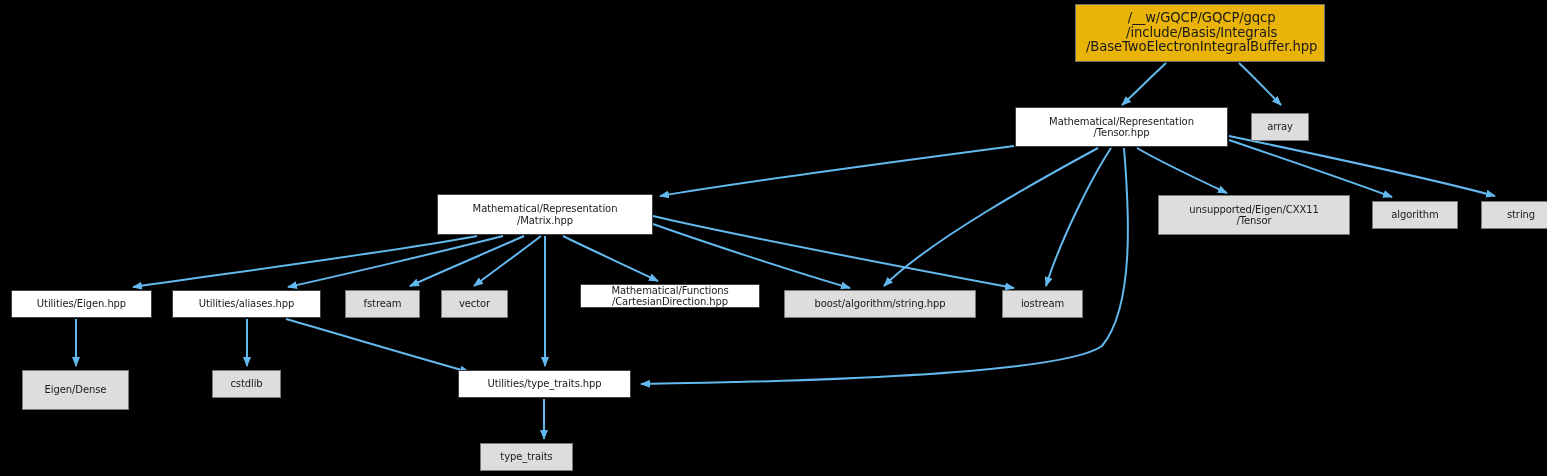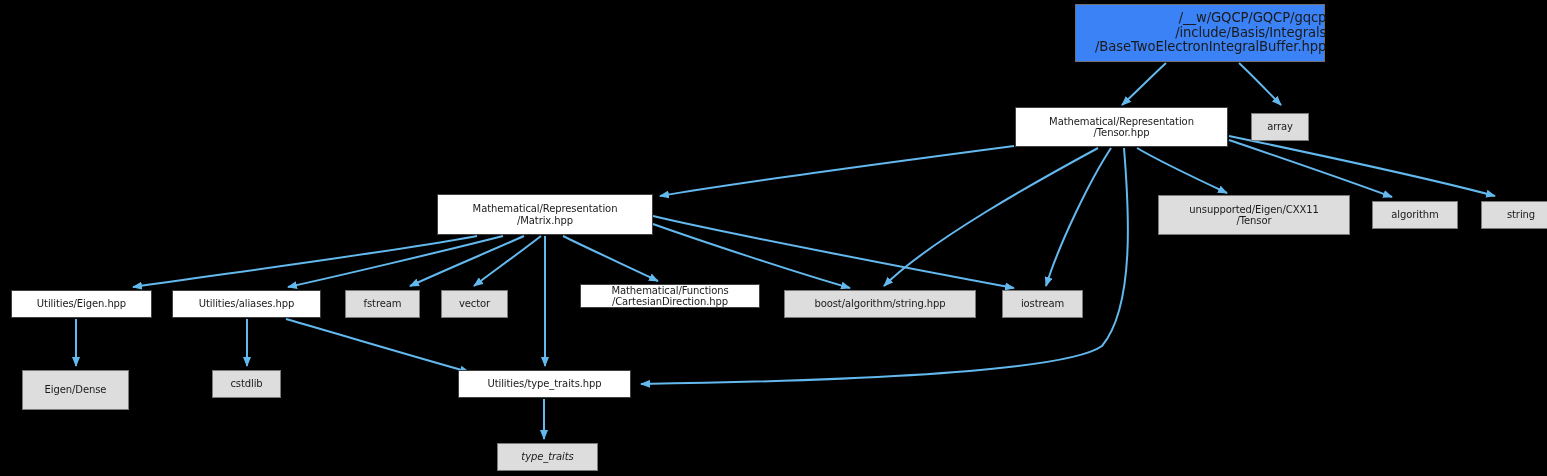--- a/index.html
+++ b/index.html
@@ -39,25 +39,25 @@
   }
   .node-sys {
     background: #dddddd;
     border-color: #7a7a7a;
   }
   .node-proj {
     background: #ffffff;
     border-color: #404040;
   }
   .node-root {
-    background: #3b82f6;
+    background: #eab308;
     border-color: #707070;
-    text-align: right;
+    text-align: center;
     justify-content: flex-start;
-    padding-left: 19px;
+    padding-left: 10px;
     font-size: 13.2px;
   }
   .node-label {
     display: block;
     white-space: pre;
   }
 </style>
 </head>
 <body>
 
@@ -111,16 +111,16 @@
       <div class="node-box node-proj" style="left: 172px; top: 290px; width: 149px; height: 28px;"><span class="node-label">Utilities/aliases.hpp</span></div>
       <div class="node-box node-sys" style="left: 345px; top: 290px; width: 75px; height: 28px;"><span class="node-label">fstream</span></div>
       <div class="node-box node-sys" style="left: 441px; top: 290px; width: 67px; height: 28px;"><span class="node-label">vector</span></div>
       <div class="node-box node-proj" style="left: 580px; top: 284px; width: 180px; height: 24px;"><span class="node-label">Mathematical/Functions
 /CartesianDirection.hpp</span></div>
       <div class="node-box node-sys" style="left: 784px; top: 290px; width: 192px; height: 28px;"><span class="node-label">boost/algorithm/string.hpp</span></div>
       <div class="node-box node-sys" style="left: 1002px; top: 290px; width: 81px; height: 28px;"><span class="node-label">iostream</span></div>
       <div class="node-box node-sys" style="left: 22px; top: 370px; width: 107px; height: 40px;"><span class="node-label">Eigen/Dense</span></div>
       <div class="node-box node-sys" style="left: 212px; top: 370px; width: 69px; height: 28px;"><span class="node-label">cstdlib</span></div>
       <div class="node-box node-proj" style="left: 458px; top: 370px; width: 173px; height: 28px;"><span class="node-label">Utilities/type_traits.hpp</span></div>
-      <div class="node-box node-sys" style="left: 497px; top: 443px; width: 101px; height: 28px; font-style: italic;"><span class="node-label">type_traits</span></div>
+      <div class="node-box node-sys" style="left: 480px; top: 443px; width: 93px; height: 28px;"><span class="node-label">type_traits</span></div>
     </div>
 
 </div>
 
 </body></html>

